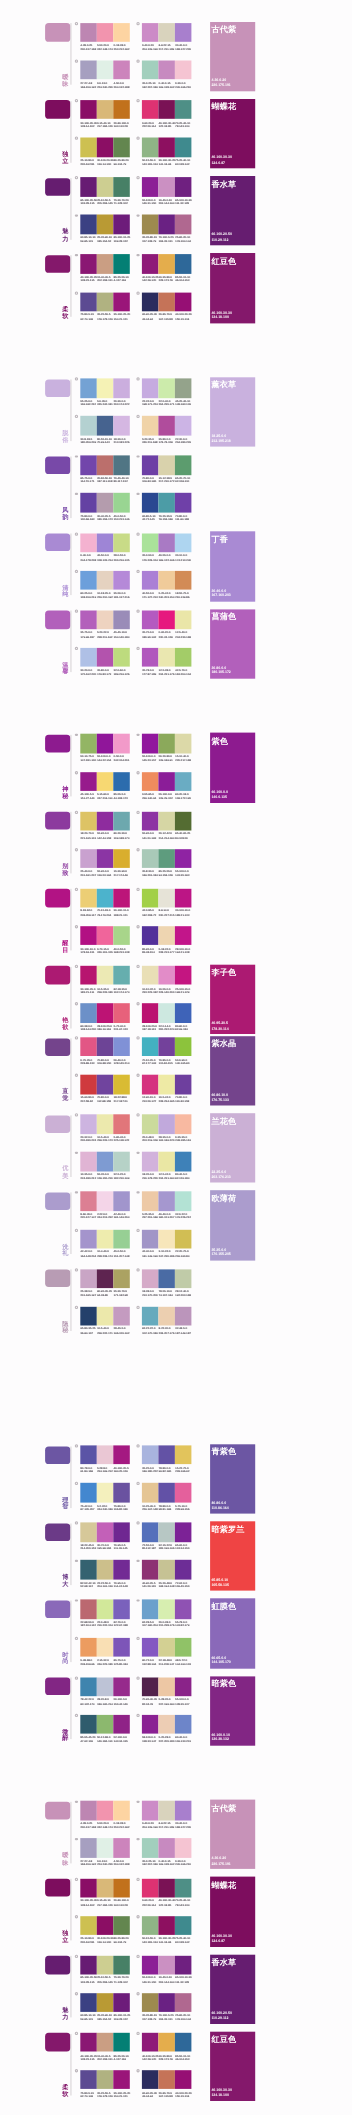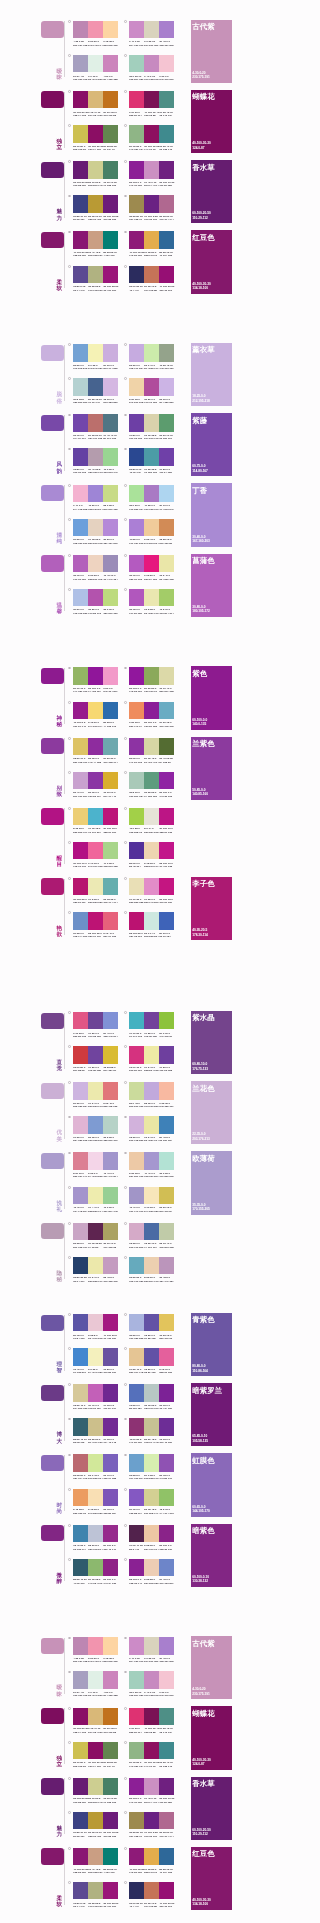--- a/index.html
+++ b/index.html
@@ -365,25 +365,20 @@
           <div class="sw a" style="background: rgb(42, 72, 145);"></div>
           <div class="tx r1 a">95-80-5-10</div>
           <div class="tx r2 a">42-72-145</div>
           <div class="sw b" style="background: rgb(76, 156, 166);"></div>
           <div class="tx r1 b">70-25-35-5</div>
           <div class="tx r2 b">76-156-166</div>
           <div class="sw c" style="background: rgb(111, 64, 168);"></div>
           <div class="tx r1 c">70-80-0-0</div>
           <div class="tx r2 c">111-64-168</div>
         </div>
-        <div class="panel" style="top: 1px; background: rgb(120, 73, 168);">
-          <div class="pname">紫藤</div>
-          <div class="pcmyk">60-75-0-0</div>
-          <div class="prgb">114-80-167</div>
-        </div>
       </div>
       <div class="sub" style="top: 140.4px;">
         <div class="accent" style="background: rgb(169, 138, 211);"></div>
         <div class="vline"></div>
         <div class="mood" style="color: rgb(169, 138, 211);">清纯</div>
         <div class="cell" style="left: 73px; top: 2.1px;">
           <div class="bullet"></div>
           <div class="sw a" style="background: rgb(244, 178, 208);"></div>
           <div class="tx r1 a">0-40-0-0</div>
           <div class="tx r2 a">244-178-208</div>
@@ -599,25 +594,20 @@
           <div class="sw a" style="background: rgb(169, 201, 184);"></div>
           <div class="tx r1 a">35-8-30-0</div>
           <div class="tx r2 a">169-201-184</div>
           <div class="sw b" style="background: rgb(94, 156, 126);"></div>
           <div class="tx r1 b">65-25-55-0</div>
           <div class="tx r2 b">94-156-126</div>
           <div class="sw c" style="background: rgb(143, 35, 163);"></div>
           <div class="tx r1 c">55-100-0-0</div>
           <div class="tx r2 c">143-35-163</div>
         </div>
-        <div class="panel" style="top: 1px; background: rgb(140, 58, 158);">
-          <div class="pname">兰紫色</div>
-          <div class="pcmyk">50-85-0-0</div>
-          <div class="prgb">140-85-160</div>
-        </div>
       </div>
       <div class="sub" style="top: 140.4px;">
         <div class="accent" style="background: rgb(178, 19, 132);"></div>
         <div class="vline"></div>
         <div class="mood" style="color: rgb(178, 19, 132);">醒目</div>
         <div class="cell" style="left: 73px; top: 2.1px;">
           <div class="bullet"></div>
           <div class="sw a" style="background: rgb(236, 206, 117);"></div>
           <div class="tx r1 a">8-18-62-0</div>
           <div class="tx r2 a">236-206-117</div>
@@ -717,21 +707,21 @@
           <div class="tx r1 c">80-60-0-0</div>
           <div class="tx r2 c">62-99-184</div>
         </div>
         <div class="panel" style="top: 1px; background: rgb(172, 26, 114);">
           <div class="pname">李子色</div>
           <div class="pcmyk">40-95-20-5</div>
           <div class="prgb">178-30-114</div>
         </div>
       </div>
     </div>
-    <div class="block" style="top: 1010px; height: 280.8px;">
+    <div class="block" style="top: 941px; height: 280.8px;">
       <div class="sub" style="top: 0px;">
         <div class="accent" style="background: rgb(116, 68, 140);"></div>
         <div class="vline"></div>
         <div class="mood" style="color: rgb(116, 68, 140);">直觉</div>
         <div class="cell" style="left: 73px; top: 2.1px;">
           <div class="bullet"></div>
           <div class="sw a" style="background: rgb(226, 86, 133);"></div>
           <div class="tx r1 a">0-75-25-0</div>
           <div class="tx r2 a">226-86-133</div>
           <div class="sw b" style="background: rgb(109, 68, 150);"></div>
@@ -1057,21 +1047,21 @@
           <div class="sw a" style="background: rgb(141, 50, 115);"></div>
           <div class="tx r1 a">45-90-25-5</div>
           <div class="tx r2 a">141-50-115</div>
           <div class="sw b" style="background: rgb(198, 194, 148);"></div>
           <div class="tx r1 b">25-20-48-0</div>
           <div class="tx r2 b">198-194-148</div>
           <div class="sw c" style="background: rgb(109, 45, 150);"></div>
           <div class="tx r1 c">72-92-0-0</div>
           <div class="tx r2 c">109-45-150</div>
         </div>
-        <div class="panel" style="top: 1px; background: #701a75;">
+        <div class="panel" style="top: 1px; background: #ef4444;">
           <div class="pname">暗紫罗兰</div>
           <div class="pcmyk">65-85-0-10</div>
           <div class="prgb">105-58-135</div>
         </div>
       </div>
       <div class="sub" style="top: 210.6px;">
         <div class="accent" style="background: rgb(130, 38, 132);"></div>
         <div class="vline"></div>
         <div class="mood" style="color: rgb(130, 38, 132);">微醉</div>
         <div class="cell" style="left: 73px; top: 2.1px;">

